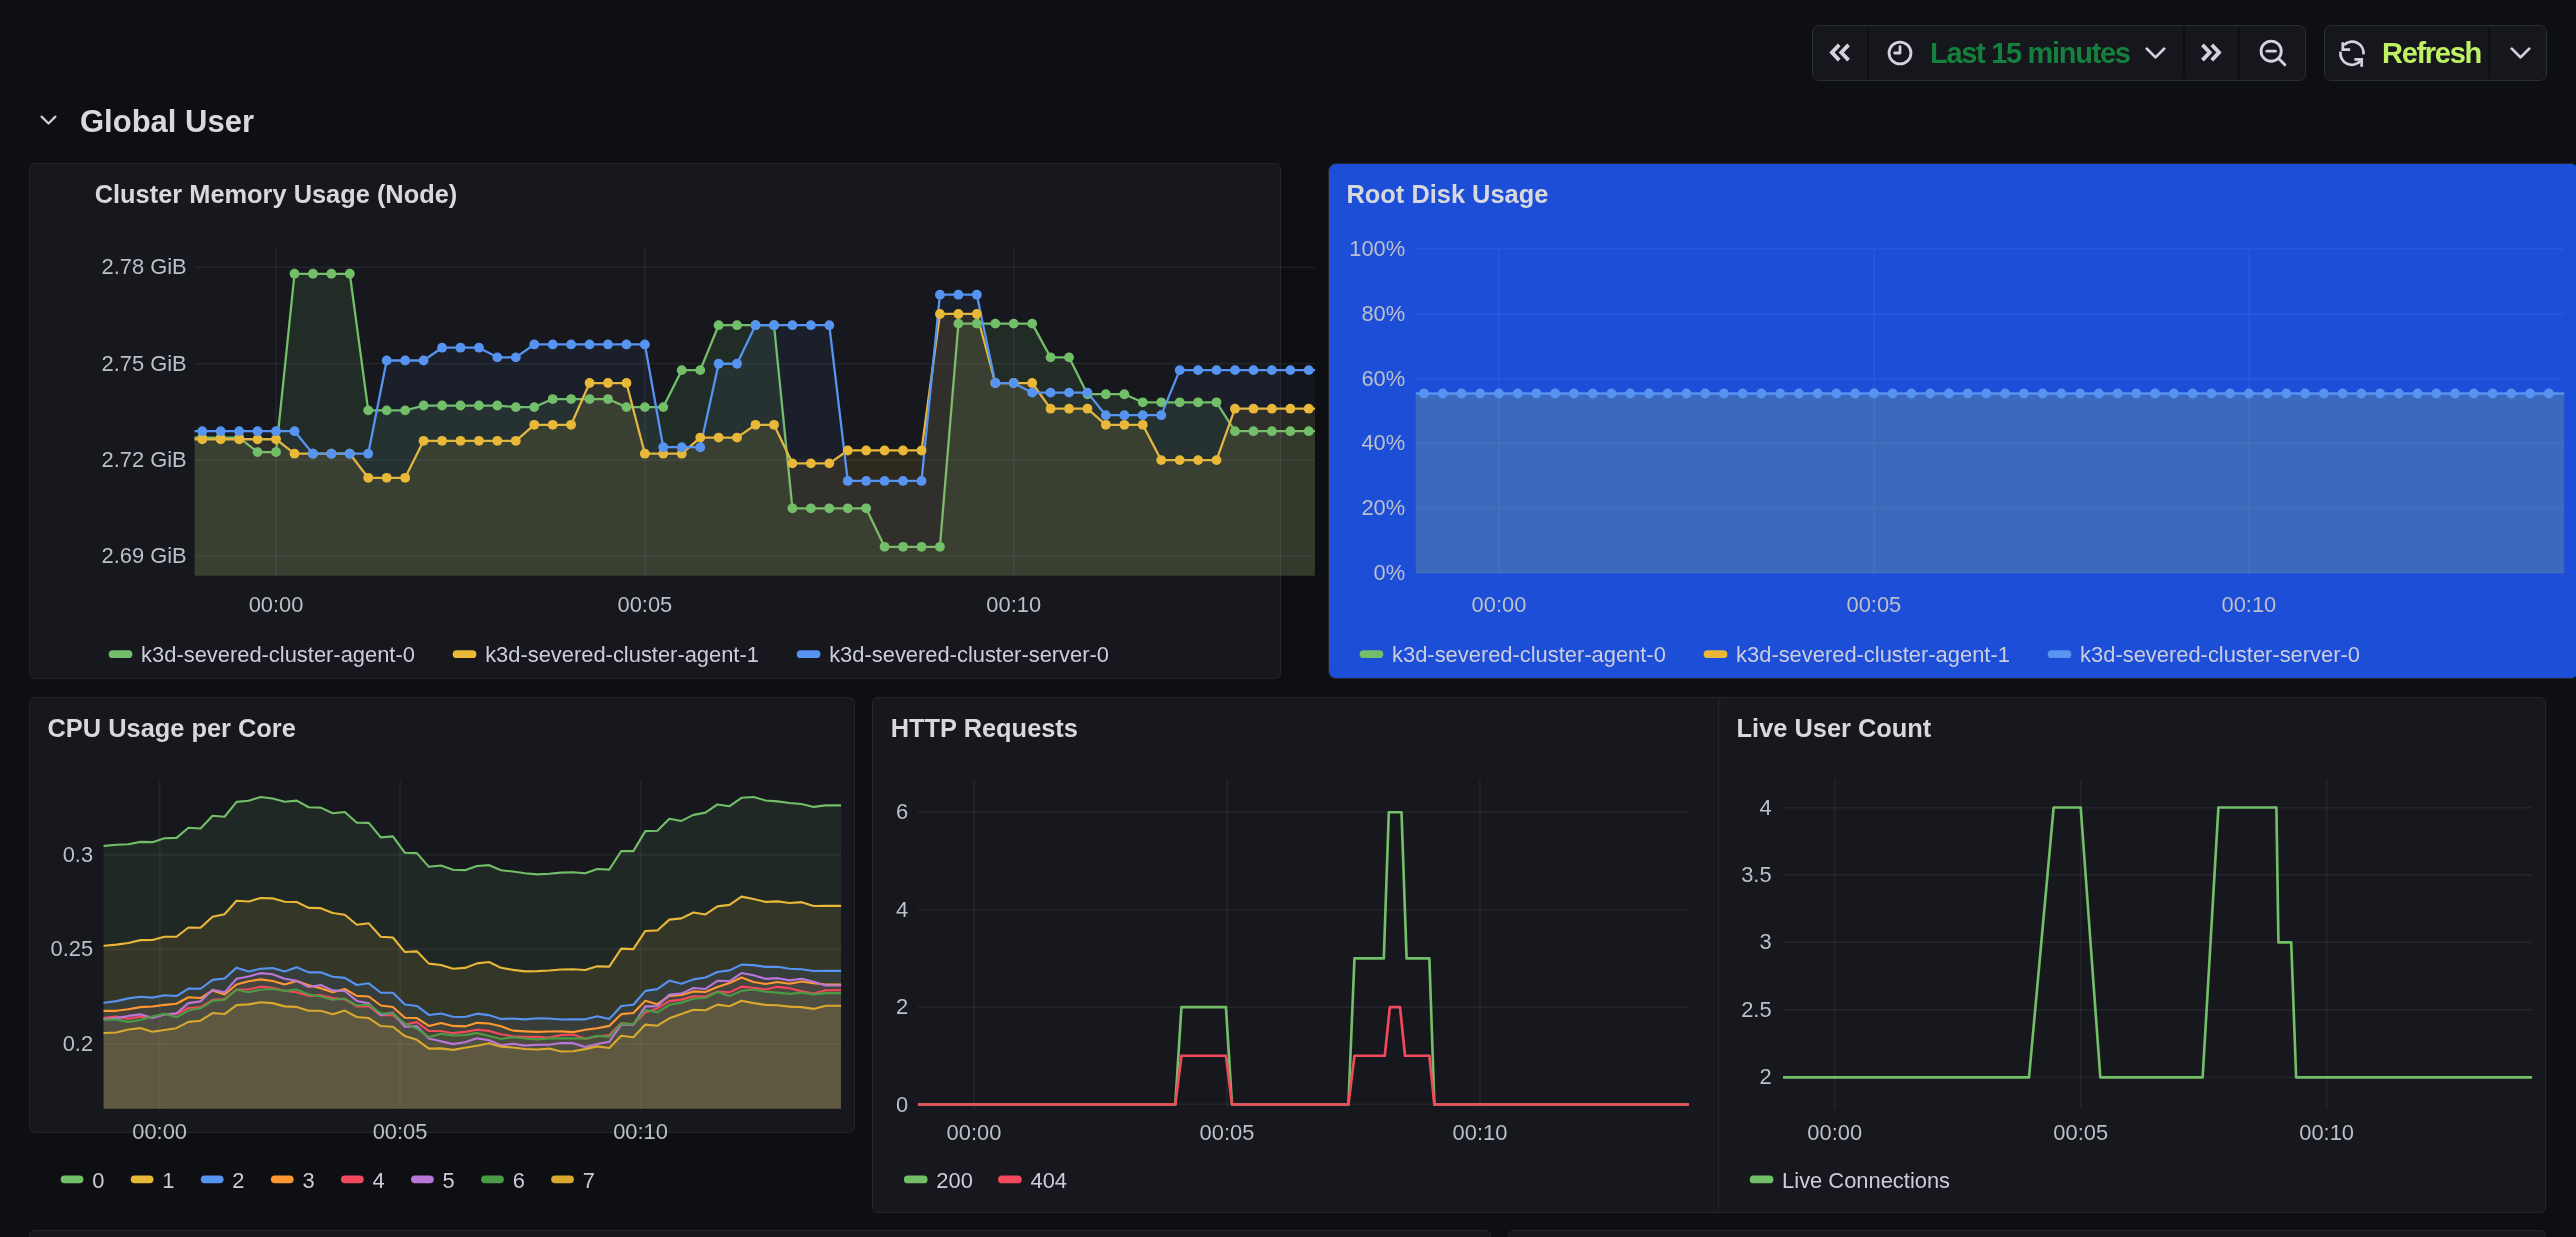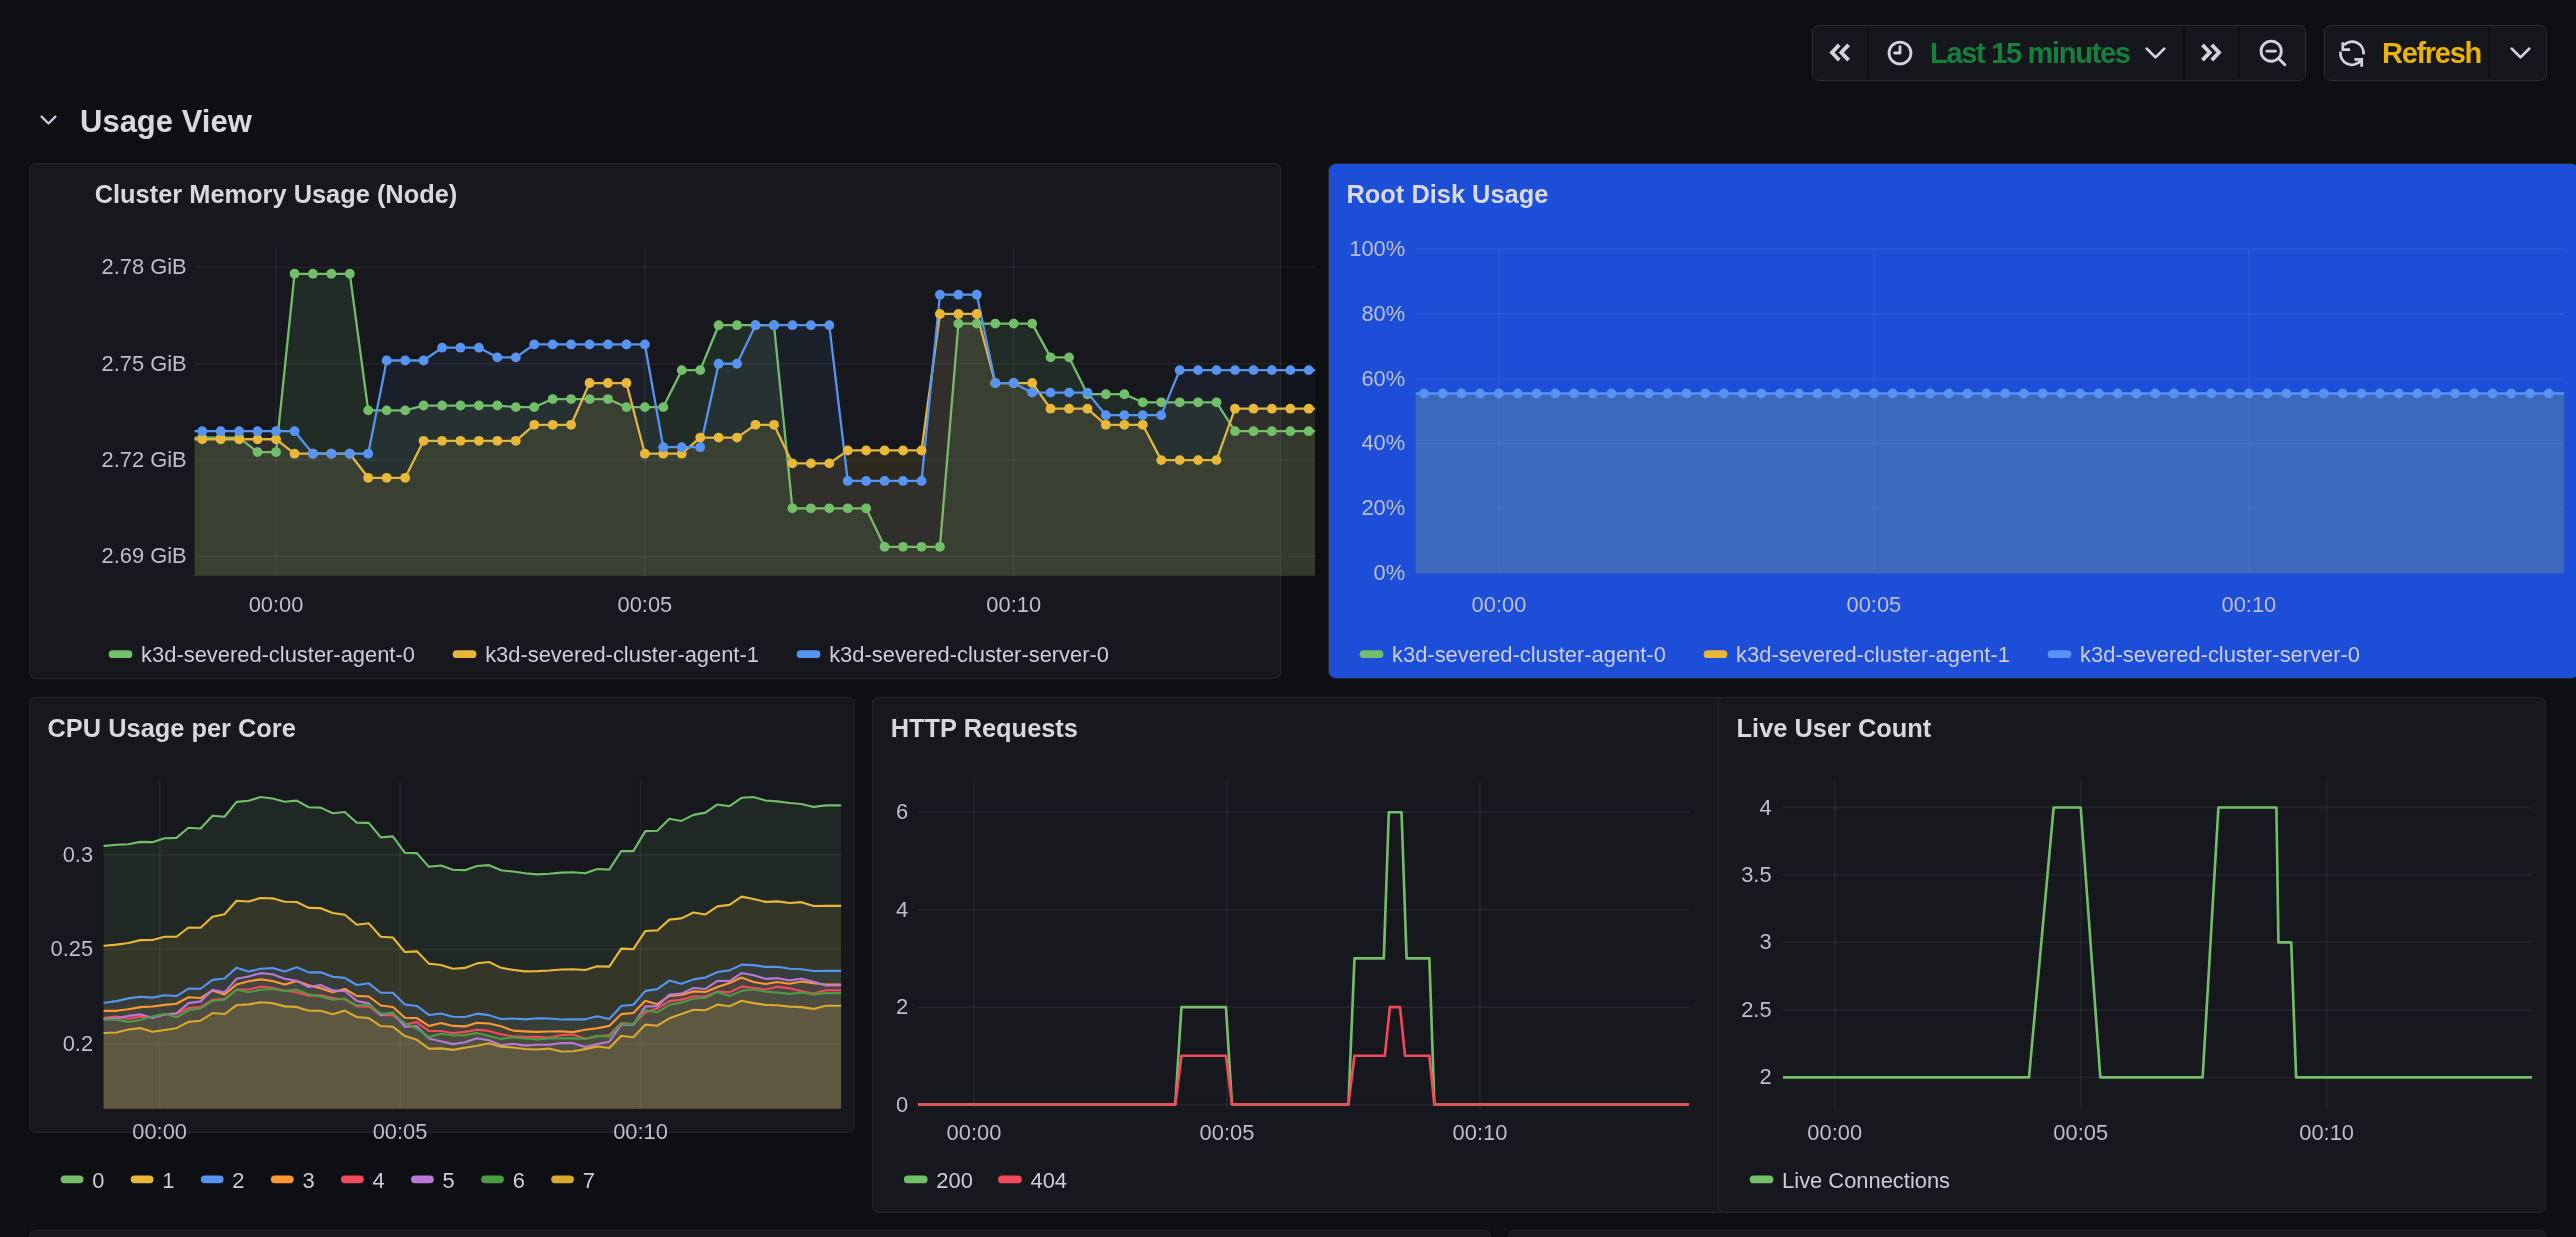--- a/index.html
+++ b/index.html
@@ -31,28 +31,28 @@
     <line x1="15.9" y1="15.9" x2="20.8" y2="20.8"></line>
   </svg>
     <div style="position:absolute;left:2324px;top:24.5px;width:223px;height:56px;background:#16171C;border:0.9px solid #2B2D34;border-radius:7px;box-sizing:border-box;"></div>
     <div style="position:absolute;left:2488px;top:26px;width:1.8px;height:53px;background:#0E0F13;"></div>
     <svg style="position:absolute;left:2337px;top:38px;" width="30" height="30" viewBox="0 0 24 24" fill="none" stroke="#D2D3DE" stroke-width="2.2" stroke-linecap="butt" stroke-linejoin="miter">
       <path d="M5.6,5.6 A9.2,9.2 0 0 1 21.2,13.1"></path>
       <path d="M4.65,3.4 L4.65,9.2 L10.5,9.2"></path>
       <path d="M2.8,10.9 A9.2,9.2 0 0 0 18.9,18.2"></path>
       <path d="M19.75,22.9 L19.75,17.1 L13.9,17.1"></path>
     </svg>
-<div style="position:absolute;left:2382px;top:37px;font-size:29px;letter-spacing:-1.3px;color:#eab308;font-weight:700;">Refresh</div>
+<div style="position:absolute;left:2382px;top:37px;font-size:29px;letter-spacing:-1.3px;color:#bef264;font-weight:700;">Refresh</div>
 <svg style="position:absolute;left:2509px;top:46px;" width="23" height="14" viewBox="0 0 26 16" fill="none" stroke="#D2D3DE" stroke-width="3.2" stroke-linecap="round" stroke-linejoin="round">
     <path d="M3,3 L13,13 L23,3"></path>
   </svg>
 <svg style="position:absolute;left:39px;top:114px;" width="19" height="13" viewBox="0 0 22 15" fill="none" stroke="#CCCCDC" stroke-width="2.6" stroke-linecap="round" stroke-linejoin="round">
     <path d="M3,3 L11,11 L19,3"></path>
   </svg>
-<div style="position:absolute;left:80px;top:104px;font-size:31px;font-weight:700;color:#D8D9DD;">Usage View</div>
+<div style="position:absolute;left:80px;top:104px;font-size:31px;font-weight:700;color:#D8D9DD;">Global User</div>
 <div style="position:absolute;left:29px;top:163px;width:1252px;height:516px;background:#17181D;border:0.9px solid #24262C;border-radius:6.1px;box-sizing:border-box;padding-left:48px;"><svg width="1252" height="516" viewBox="0 0 1429 589" font-family="Liberation Sans, sans-serif">
       <text x="19" y="45" font-size="29" font-weight="bold" fill="#D8D9DD">Cluster Memory Usage (Node)</text>
       <line x1="133" y1="118" x2="1412" y2="118" stroke="rgba(204,204,220,0.07)" stroke-width="2"></line>
       <text x="124" y="126" font-size="25" fill="#BDBFC9" text-anchor="end">2.78 GiB</text>
       <line x1="133" y1="228" x2="1412" y2="228" stroke="rgba(204,204,220,0.07)" stroke-width="2"></line>
       <text x="124" y="236" font-size="25" fill="#BDBFC9" text-anchor="end">2.75 GiB</text>
       <line x1="133" y1="338" x2="1412" y2="338" stroke="rgba(204,204,220,0.07)" stroke-width="2"></line>
       <text x="124" y="346" font-size="25" fill="#BDBFC9" text-anchor="end">2.72 GiB</text>
       <line x1="133" y1="448" x2="1412" y2="448" stroke="rgba(204,204,220,0.07)" stroke-width="2"></line>
       <text x="124" y="456" font-size="25" fill="#BDBFC9" text-anchor="end">2.69 GiB</text>

